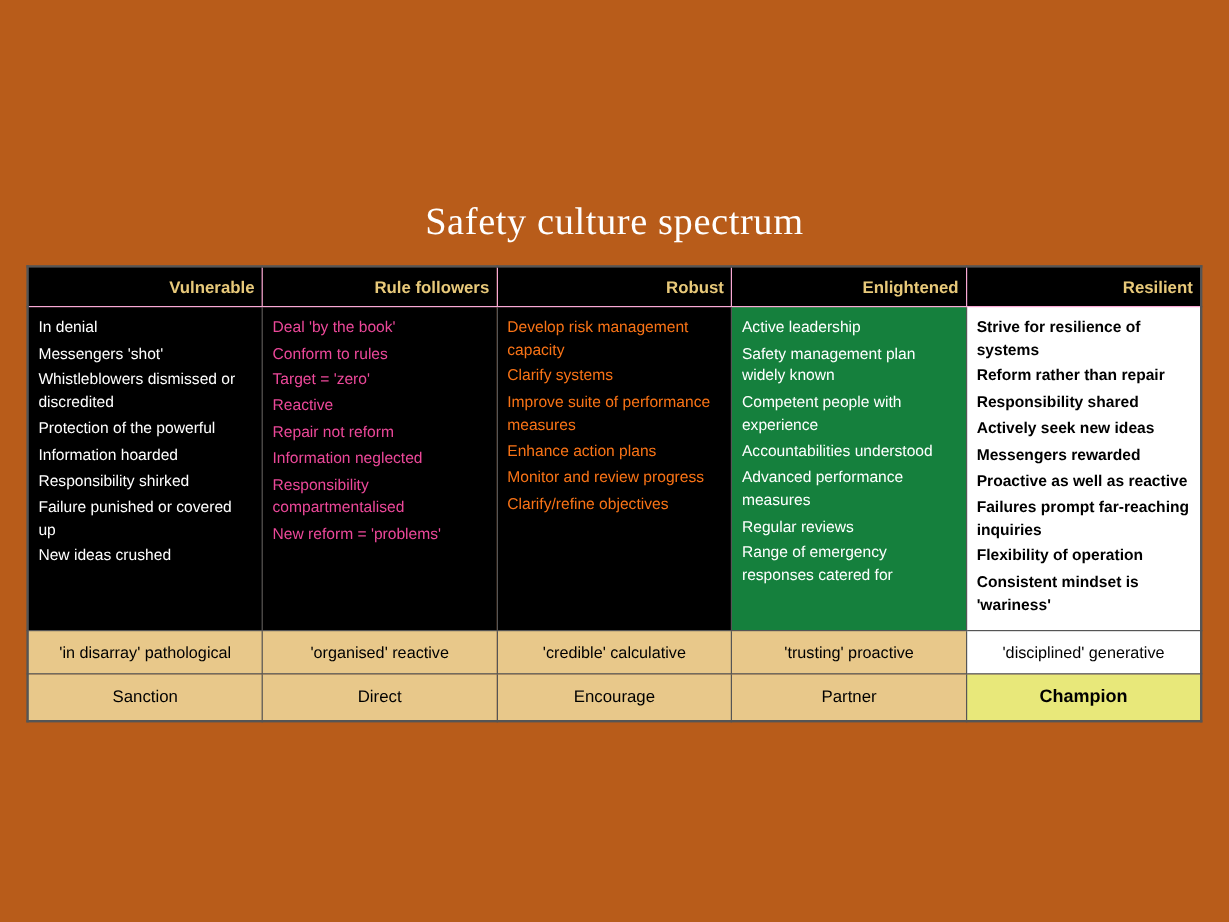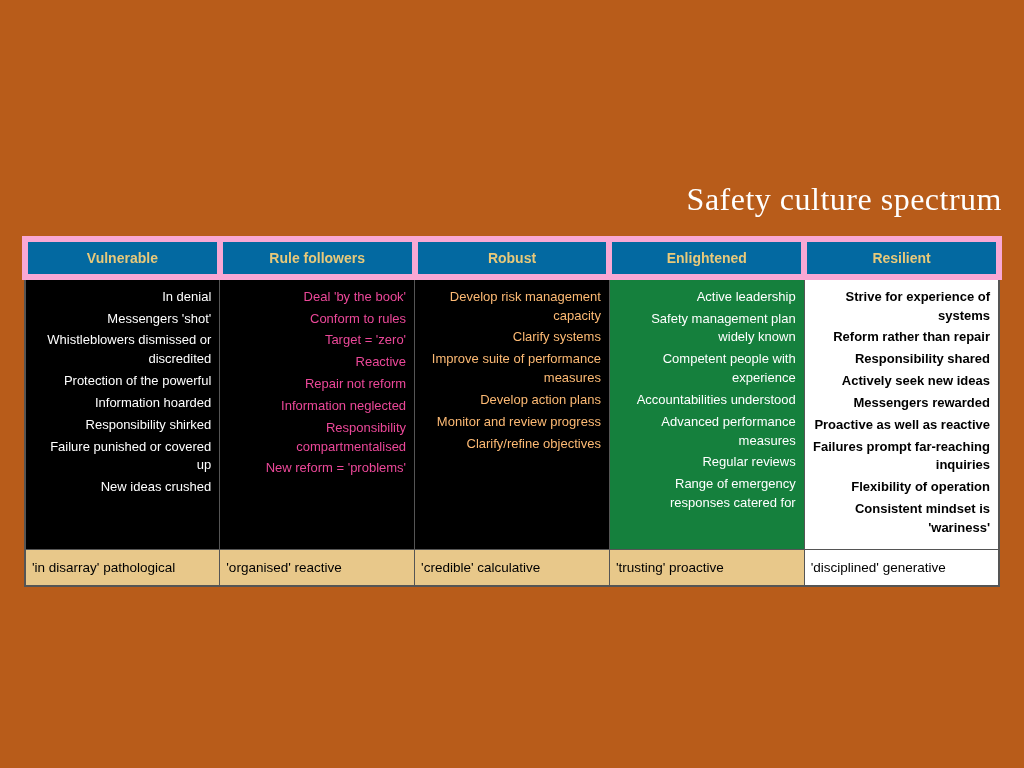--- a/index.html
+++ b/index.html
@@ -10,81 +10,81 @@
       justify-content: center;
       align-items: center;
       min-height: 768px;
       width: 1024px;
     }
     .container {
       width: 980px;
       margin: 20px auto;
     }
     .title {
-      text-align: right;
+      text-align: center;
       color: white;
       font-size: 32px;
       font-weight: normal;
       font-family: Georgia, serif;
       margin-bottom: 18px;
       letter-spacing: 0.5px;
     }
     table {
       width: 100%;
       border-collapse: collapse;
       border: 2px solid #555;
     }
     th {
-      background-color: #0369a1;
+      background-color: #000000;
       color: #e8c97a;
       font-weight: bold;
       font-size: 14px;
-      text-align: center;
+      text-align: right;
       padding: 8px 6px;
-      border: 6px solid #f9a8d4;
+      border: 1px solid #f9a8d4;
     }
     td {
       vertical-align: top;
       padding: 8px 8px;
       border: 1px solid #555;
       font-size: 13px;
       line-height: 1.45;
     }
     .col-vulnerable {
       background-color: #000000;
       color: #ffffff;
       width: 20%;
     }
     .col-rule {
       background-color: #000000;
       color: #ec4899;
       width: 20%;
     }
     .col-robust {
       background-color: #000000;
-      color: #fdba74;
+      color: #f97316;
       width: 20%;
     }
     .col-enlightened {
       background-color: #15803d;
       color: #ffffff;
       width: 20%;
     }
     .col-resilient {
       background-color: #ffffff;
       color: #000000;
       width: 20%;
       font-weight: bold;
     }
     .footer-row td {
-      text-align: left;
+      text-align: center;
       background-color: #e8c88a;
       color: #000000;
       font-size: 13.5px;
-      padding: 8px 6px;
+      padding: 8px 16px;
       vertical-align: middle;
     }
     .footer-row td.col-resilient-footer {
       background-color: #ffffff;
       font-weight: normal;
     }
     .sanction-row td {
       text-align: center;
       background-color: #e8c88a;
       color: #000000;
@@ -96,21 +96,20 @@
       background-color: #e8e87a;
       font-weight: bold;
       font-size: 15px;
     }
     ul {
       list-style: none;
       padding: 0;
     }
     ul li {
       margin-bottom: 3px;
-      text-align: right;
     }
   </style>
 </head>
 <body>
 
 <div class="container">
   <h1 class="title">Safety culture spectrum</h1>
   <table>
     <thead>
       <tr>
@@ -145,52 +144,59 @@
               <li>Information neglected</li>
               <li>Responsibility compartmentalised</li>
               <li>New reform = 'problems'</li>
             </ul>
         </td>
         <td class="col-robust">
           <ul>
           <li>Develop risk management capacity</li>
               <li>Clarify systems</li>
               <li>Improve suite of performance measures</li>
-              <li>Develop action plans</li>
+              <li>Enhance action plans</li>
               <li>Monitor and review progress</li>
               <li>Clarify/refine objectives</li>
             </ul>
         </td>
         <td class="col-enlightened">
           <ul>
           <li>Active leadership</li>
               <li>Safety management plan widely known</li>
               <li>Competent people with experience</li>
               <li>Accountabilities understood</li>
               <li>Advanced performance measures</li>
               <li>Regular reviews</li>
               <li>Range of emergency responses catered for</li>
             </ul>
         </td>
         <td class="col-resilient">
           <ul>
-          <li>Strive for experience of systems</li>
+          <li>Strive for resilience of systems</li>
               <li>Reform rather than repair</li>
               <li>Responsibility shared</li>
               <li>Actively seek new ideas</li>
               <li>Messengers rewarded</li>
               <li>Proactive as well as reactive</li>
               <li>Failures prompt far-reaching inquiries</li>
               <li>Flexibility of operation</li>
               <li>Consistent mindset is 'wariness'</li>
             </ul>
         </td>
       </tr>
       <tr class="footer-row">
         <td>'in disarray' pathological</td>
         <td>'organised' reactive</td>
         <td>'credible' calculative</td>
         <td>'trusting' proactive</td>
         <td class="col-resilient-footer">'disciplined' generative</td>
       </tr>
+      <tr class="sanction-row">
+        <td>Sanction</td>
+        <td>Direct</td>
+        <td>Encourage</td>
+        <td>Partner</td>
+        <td class="champion-cell">Champion</td>
+      </tr>
     </tbody>
   </table>
 </div>
 
 </body></html>

